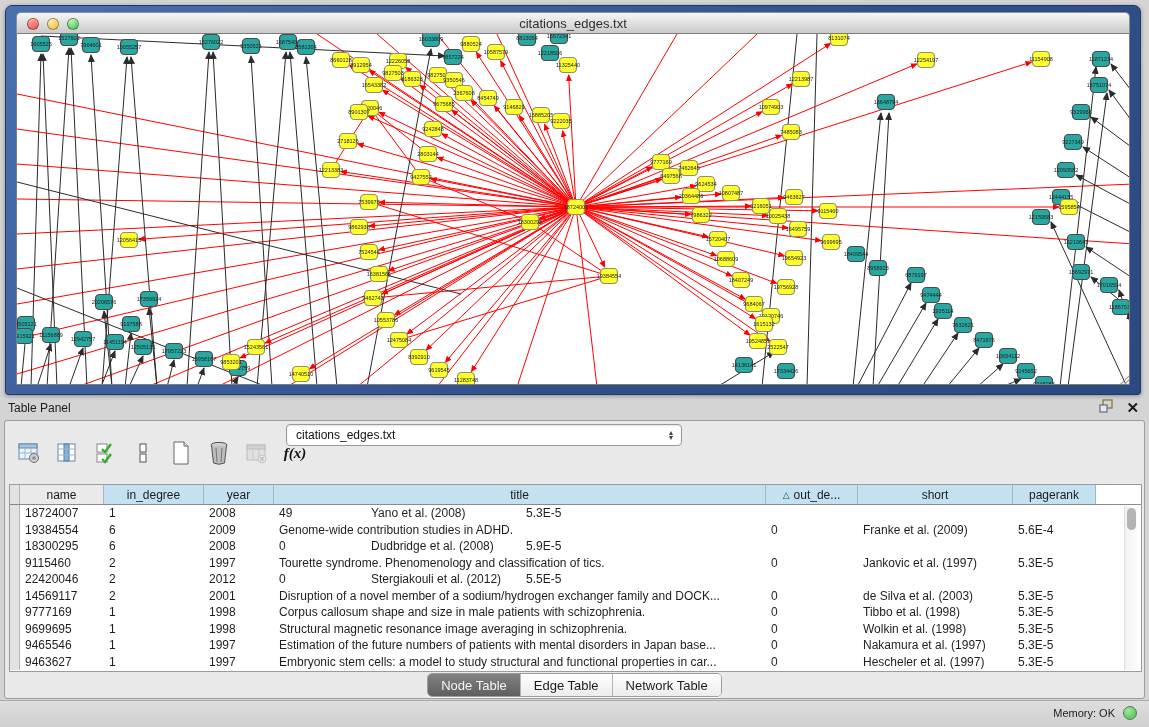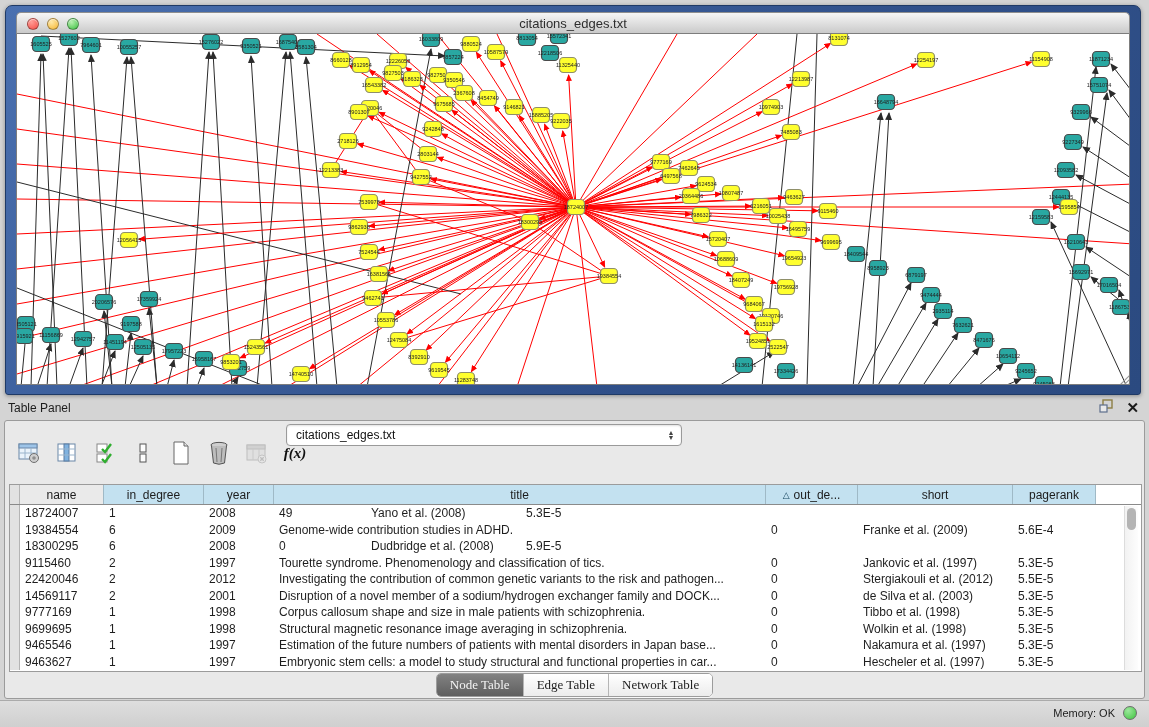--- a/index.html
+++ b/index.html
@@ -62,21 +62,21 @@
   .vscroll{position:absolute;right:3px;top:21px;bottom:1px;width:14px;
     background:linear-gradient(90deg,#f2f2f2,#fdfdfd);border-left:1px solid #dcdcdc;}
   .vthumb{position:absolute;left:2px;top:2px;width:9px;height:22px;background:#b4b4b4;
     border-radius:5px;}
 
   
   .seg-wrap{position:absolute;left:0;right:0;top:252px;display:flex;justify-content:center;}
   .seg{display:inline-flex;border:1px solid #9c9c9c;border-radius:5px;overflow:hidden;
     background:#fff;box-shadow:0 1px 0 rgba(255,255,255,.7);}
   .seg button{border:none;background:linear-gradient(#ffffff,#ececec);
-    font-family:Liberation Serif, serif;font-size:13px;color:#1c1c1c;
+    font-family:Liberation Sans, sans-serif;font-size:13px;color:#1c1c1c;
     padding:2px 13px;height:22px;border-right:1px solid #b5b5b5;cursor:default;}
   .seg button:last-child{border-right:none;}
   .seg button.sel{background:linear-gradient(#828282,#5f5f5f);color:#f4f4f4;}
 
   
   .statusbar{position:absolute;left:0;top:700px;width:1149px;height:27px;
     border-top:1px solid #ababab;background:linear-gradient(#dedede,#cfcfcf);}
   .mem{position:absolute;right:34px;top:6px;font-size:11px;color:#1c1c1c;}
   .memdot{position:absolute;right:12px;top:5px;width:14px;height:14px;border-radius:50%;
     background:radial-gradient(circle at 35% 30%,#9de89d,#3ec43e);border:1px solid #6d6d6d;}
@@ -891,21 +891,20 @@
           <div class="td" style="width:492px">Tourette syndrome. Phenomenology and classification of tics.</div>
           <div class="td" style="width:92px">0</div>
           <div class="td" style="width:155px">Jankovic et al. (1997)</div>
           <div class="td" style="width:83px">5.3E-5</div>
         </div>
         <div class="trow">
           <div class="td gutter" style="width:10px;padding:0"></div>
           <div class="td" style="width:84px">22420046</div>
           <div class="td" style="width:100px">2</div>
           <div class="td" style="width:70px">2012</div>
-          <div class="td" style="width:492px">Investigating the contribution of common genetic variants to the risk and pathogen...</div>
           <div class="td" style="width:92px">0</div>
           <div class="td" style="width:155px">Stergiakouli et al. (2012)</div>
           <div class="td" style="width:83px">5.5E-5</div>
         </div>
         <div class="trow">
           <div class="td gutter" style="width:10px;padding:0"></div>
           <div class="td" style="width:84px">14569117</div>
           <div class="td" style="width:100px">2</div>
           <div class="td" style="width:70px">2001</div>
           <div class="td" style="width:492px">Disruption of a novel member of a sodium/hydrogen exchanger family and DOCK...</div>

